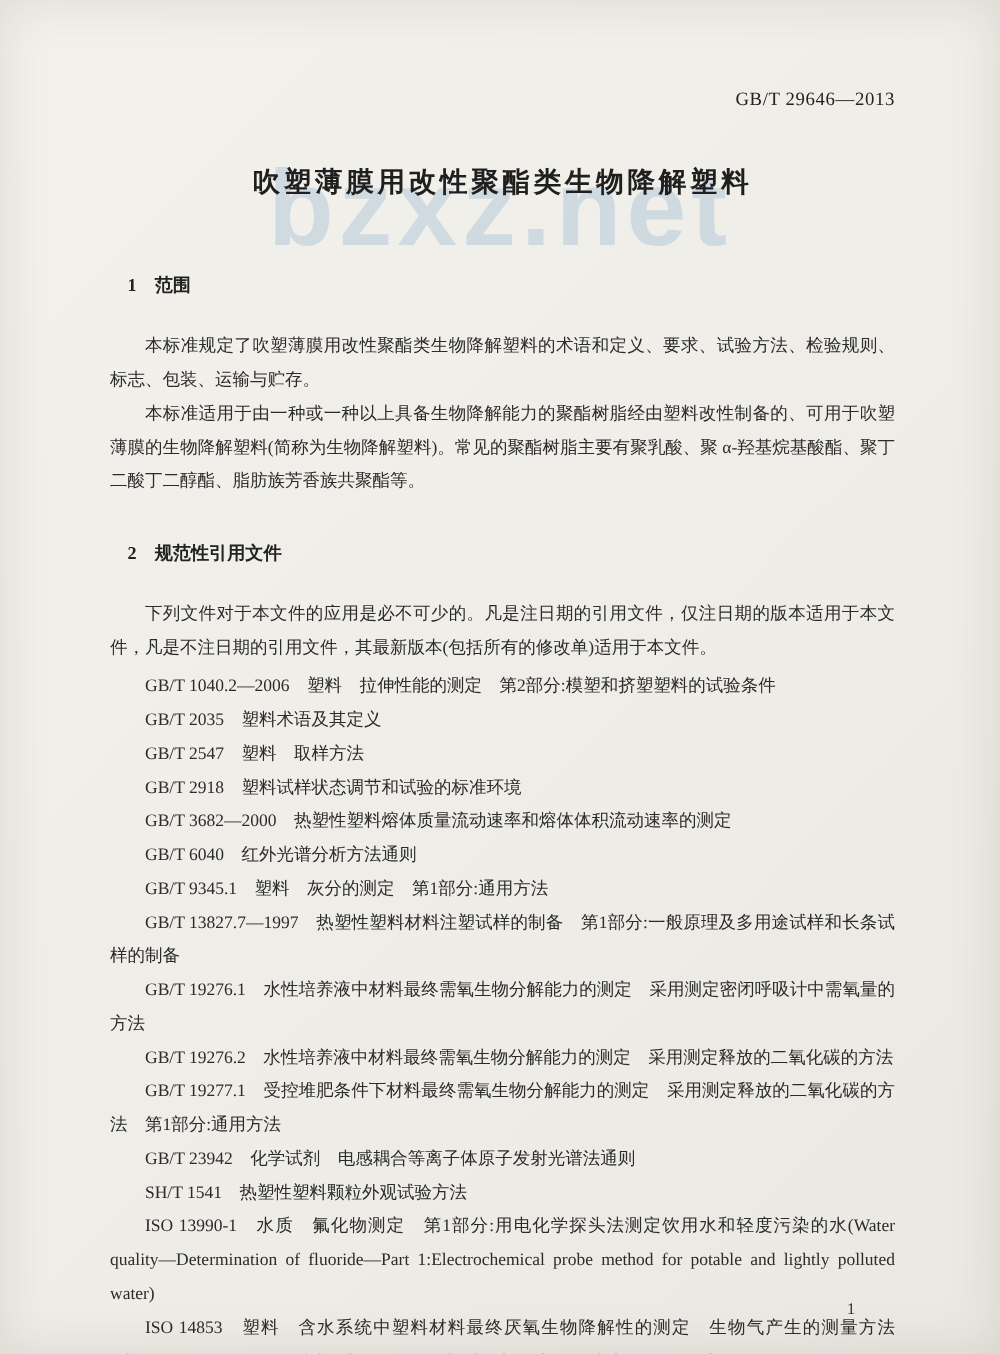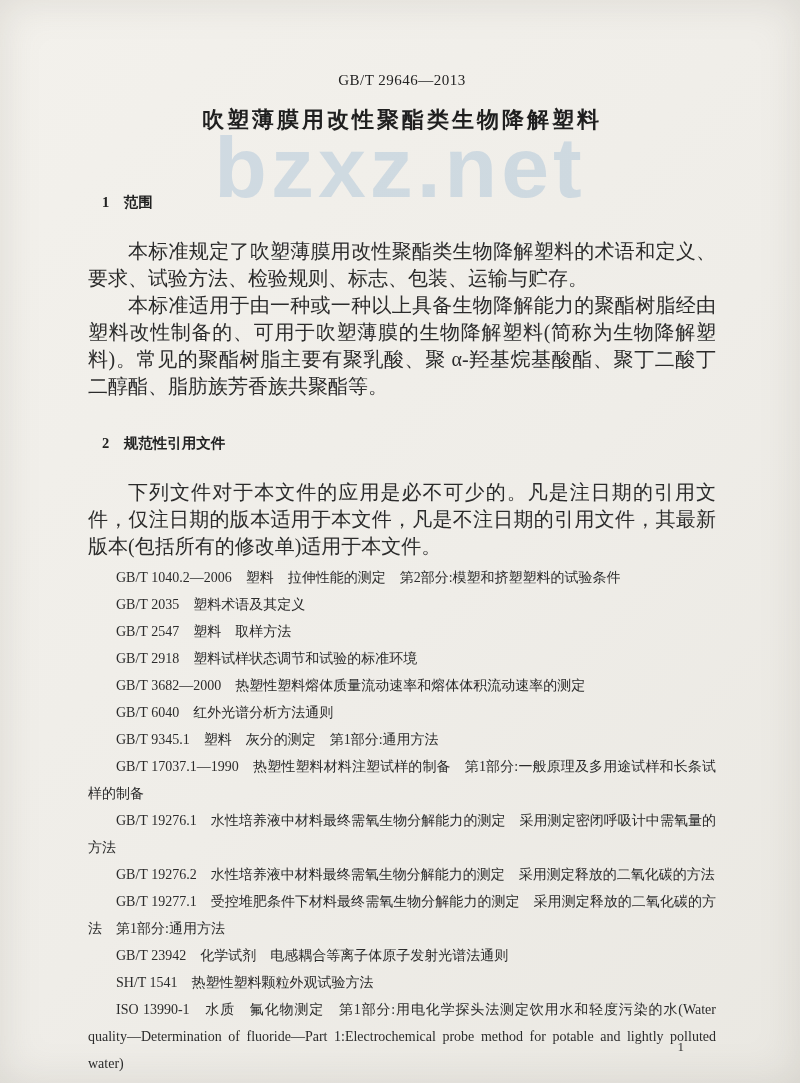--- a/index.html
+++ b/index.html
@@ -32,43 +32,43 @@
     user-select: none;
     pointer-events: none;
     z-index: 0;
   }
   .content {
     position: relative;
     z-index: 1;
     padding: 72px 84px 0 88px;
   }
   .std-number {
-    text-align: center;
+    text-align: right;
     font-size: 15px;
     letter-spacing: 0.5px;
     color: #222;
-    margin: 0 0 16px 0;
+    margin: 0 0 42px 0;
     font-family: "Liberation Serif", serif;
   }
   .doc-title {
     text-align: center;
     font-size: 22px;
     font-weight: bold;
     letter-spacing: 3px;
     color: #1f1f1f;
     margin: 0 0 58px 0;
   }
   .section-heading {
     font-size: 14.5px;
     font-weight: bold;
     margin: 34px 0 26px 14px;
     color: #222;
   }
   .para {
-    font-size: 20px;
+    font-size: 14px;
     line-height: 27px;
     text-indent: 2em;
     margin: 0;
     text-align: justify;
     color: #2b2b2b;
   }
   .ref-list { margin-top: 4px; }
   .ref-item {
     font-size: 14px;
     line-height: 27px;
@@ -108,21 +108,21 @@
     <p class="para">下列文件对于本文件的应用是必不可少的。凡是注日期的引用文件，仅注日期的版本适用于本文件，凡是不注日期的引用文件，其最新版本(包括所有的修改单)适用于本文件。</p>
 
     <div class="ref-list">
       <p class="ref-item">GB/T 1040.2—2006　塑料　拉伸性能的测定　第2部分:模塑和挤塑塑料的试验条件</p>
       <p class="ref-item">GB/T 2035　塑料术语及其定义</p>
       <p class="ref-item">GB/T 2547　塑料　取样方法</p>
       <p class="ref-item">GB/T 2918　塑料试样状态调节和试验的标准环境</p>
       <p class="ref-item">GB/T 3682—2000　热塑性塑料熔体质量流动速率和熔体体积流动速率的测定</p>
       <p class="ref-item">GB/T 6040　红外光谱分析方法通则</p>
       <p class="ref-item">GB/T 9345.1　塑料　灰分的测定　第1部分:通用方法</p>
-      <p class="ref-item">GB/T 17037.1—1990　热塑性塑料材料注塑试样的制备　第1部分:一般原理及多用途试样和长条试样的制备</p>
+      <p class="ref-item">GB/T 13827.7—1997　热塑性塑料材料注塑试样的制备　第1部分:一般原理及多用途试样和长条试样的制备</p>
       <p class="ref-item">GB/T 19276.1　水性培养液中材料最终需氧生物分解能力的测定　采用测定密闭呼吸计中需氧量的方法</p>
       <p class="ref-item">GB/T 19276.2　水性培养液中材料最终需氧生物分解能力的测定　采用测定释放的二氧化碳的方法</p>
       <p class="ref-item">GB/T 19277.1　受控堆肥条件下材料最终需氧生物分解能力的测定　采用测定释放的二氧化碳的方法　第1部分:通用方法</p>
       <p class="ref-item">GB/T 23942　化学试剂　电感耦合等离子体原子发射光谱法通则</p>
       <p class="ref-item">SH/T 1541　热塑性塑料颗粒外观试验方法</p>
       <p class="ref-item">ISO 13990-1　水质　氟化物测定　第1部分:用电化学探头法测定饮用水和轻度污染的水(Water quality—Determination of fluoride—Part 1:Electrochemical probe method for potable and lightly polluted water)</p>
       <p class="ref-item">ISO 14853　塑料　含水系统中塑料材料最终厌氧生物降解性的测定　生物气产生的测量方法 (Plastics—Determination of the ultimate anaerobic biodegradation of plastic materials in an aqueous system—Method by measurement of biogas production)</p>
 
     </div>
 

